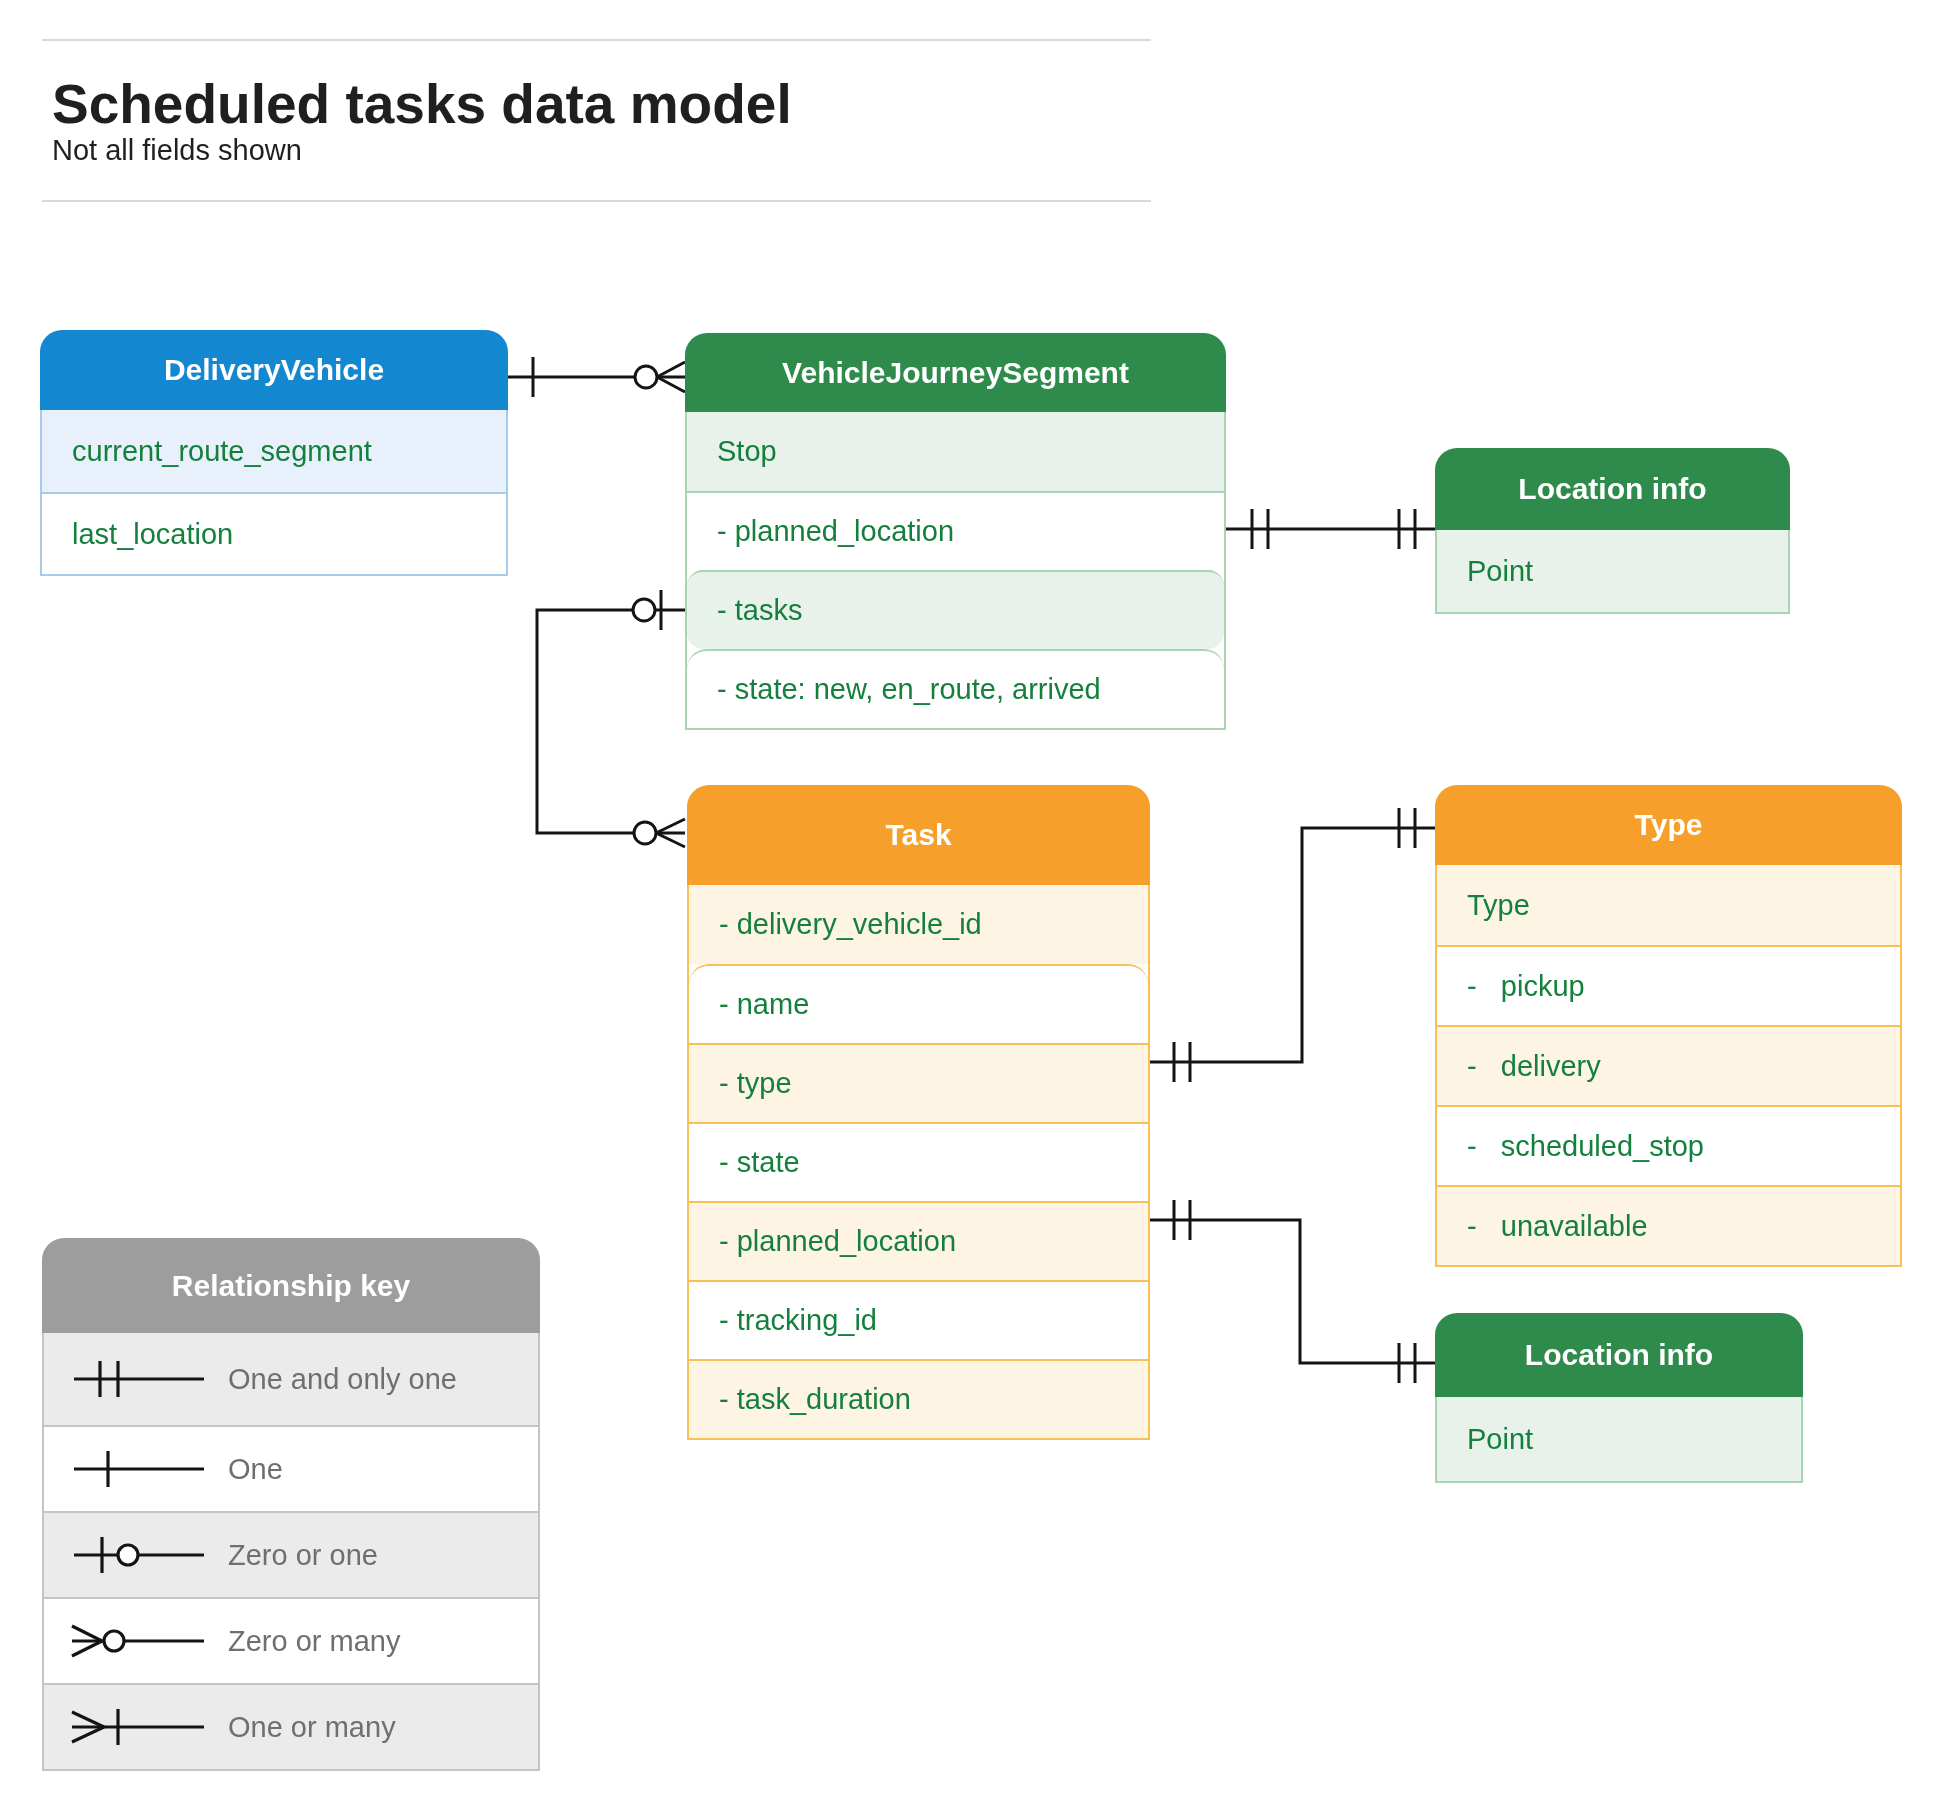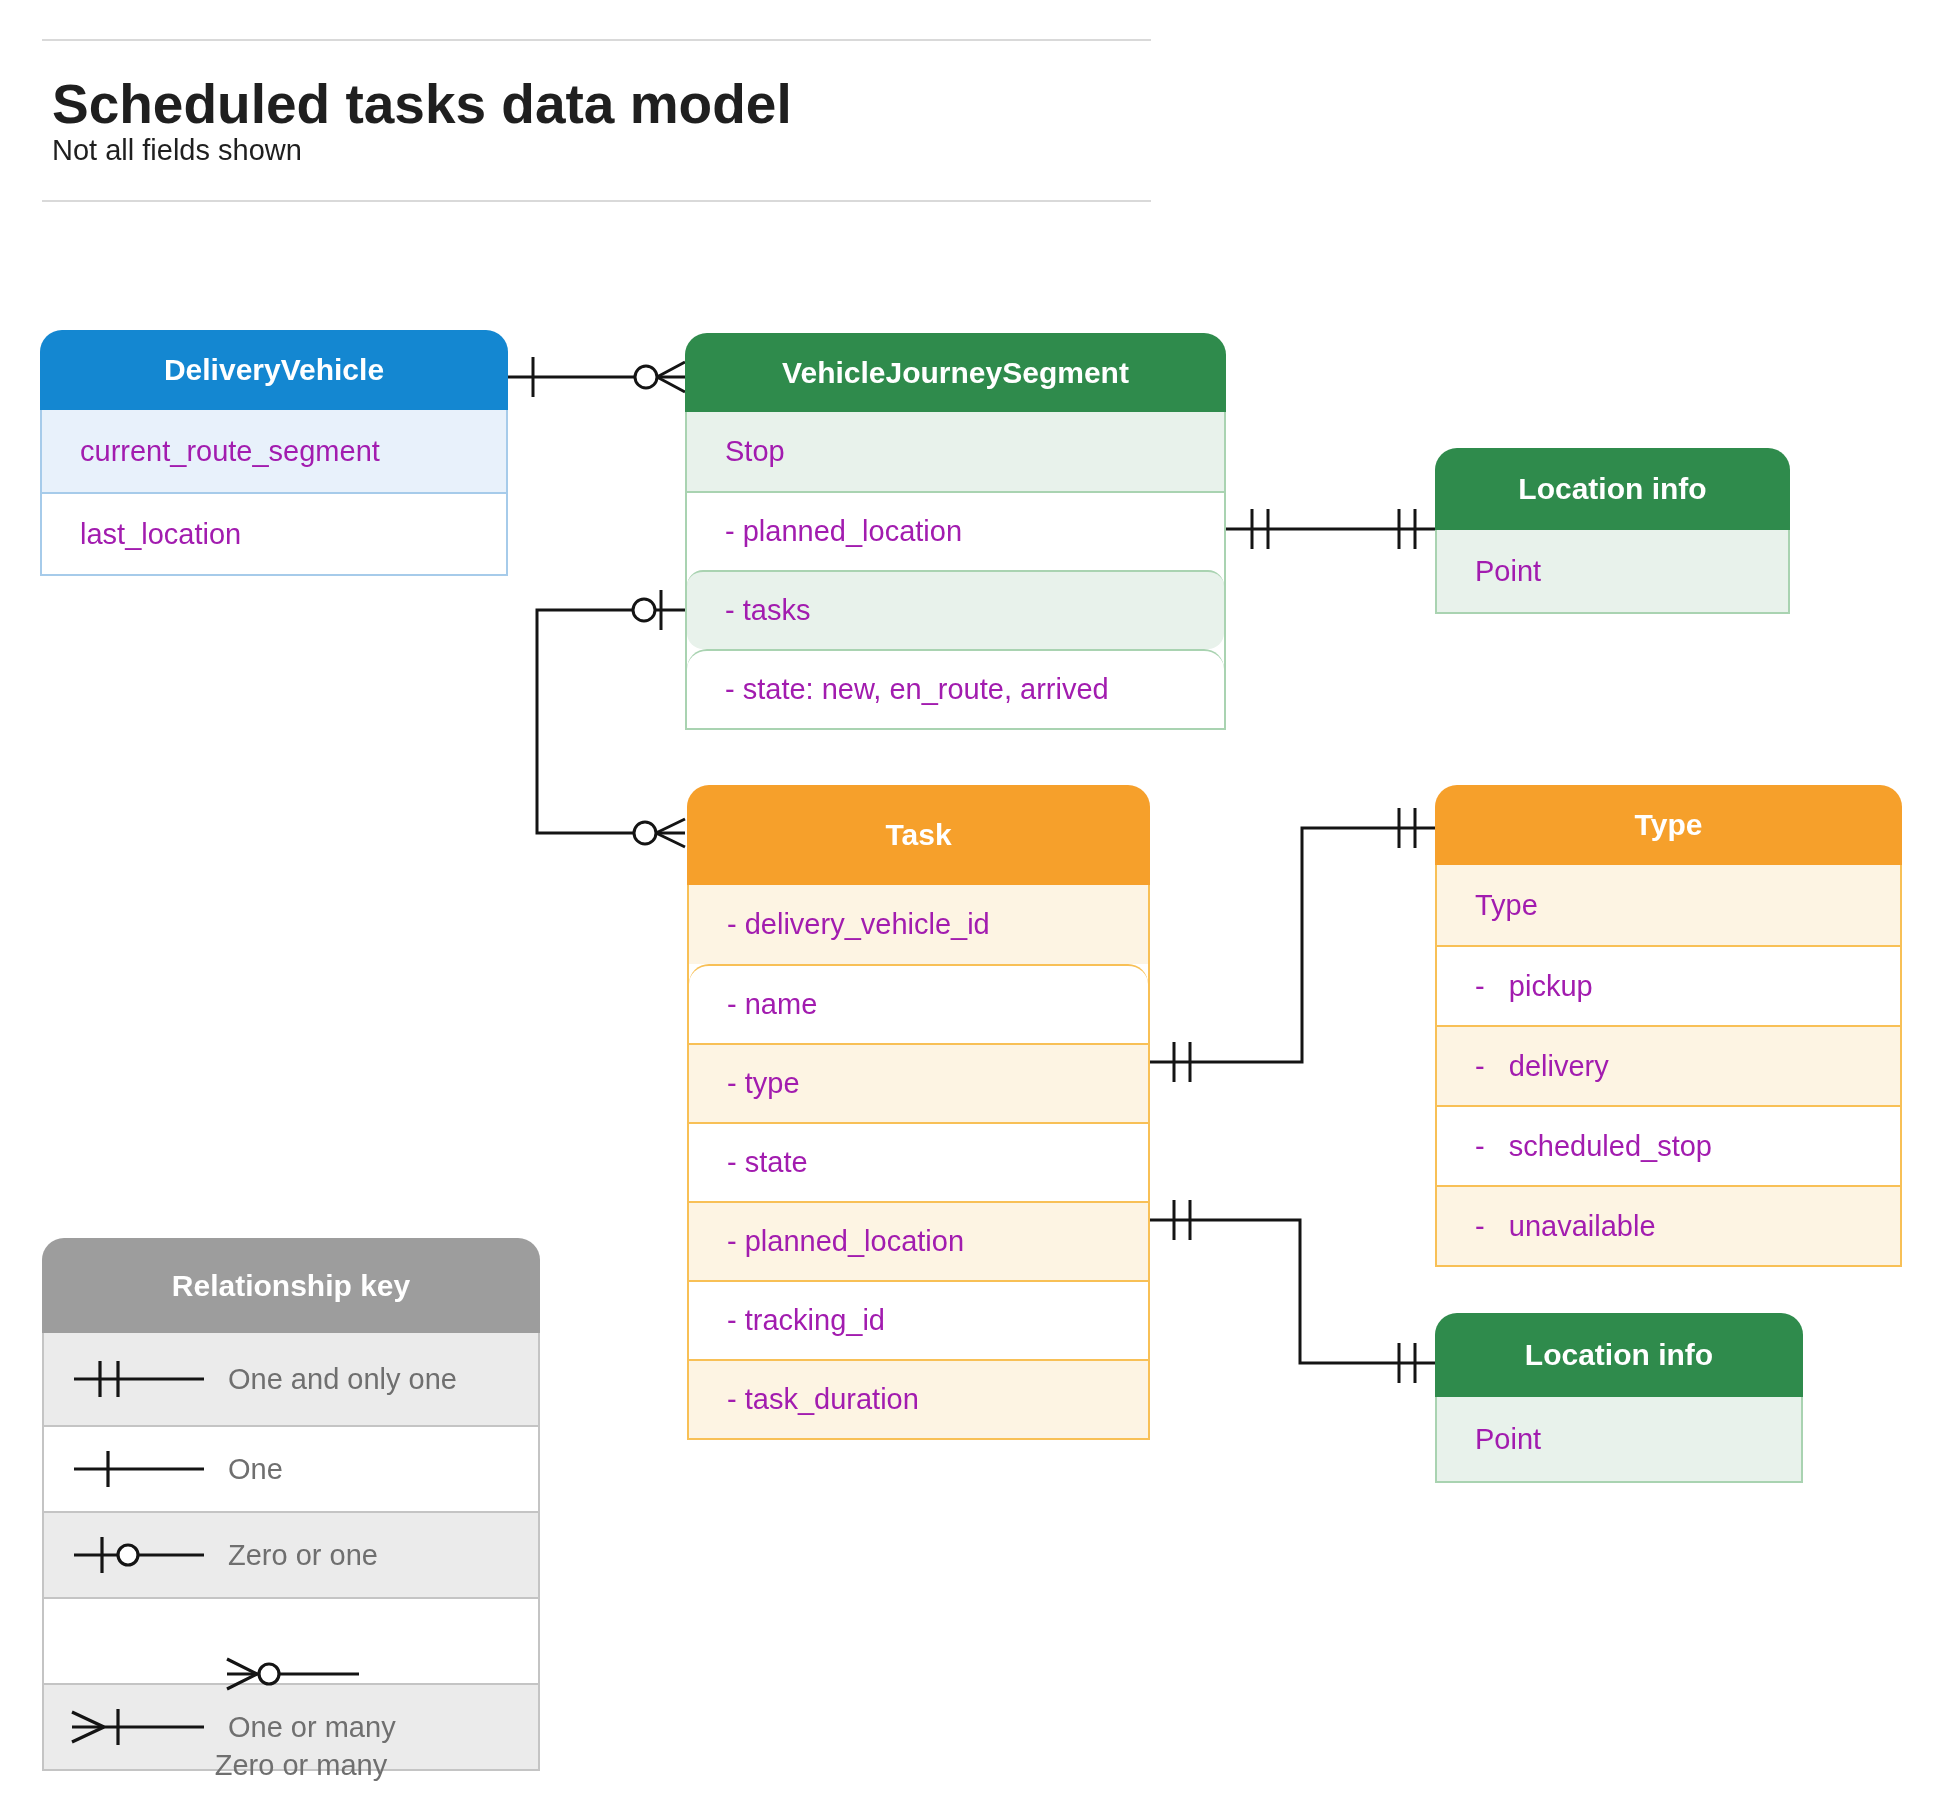--- a/index.html
+++ b/index.html
@@ -11,21 +11,21 @@
   #page-title{position:absolute;left:52px;top:72px;font-size:55px;font-weight:bold;color:#1f1f1f;letter-spacing:0;}
   #page-subtitle{position:absolute;left:52px;top:134px;font-size:29px;color:#1f1f1f;}
 
   .tbl{position:absolute;}
   .thead{
     border-radius:22px 22px 0 0;color:#ffffff;font-weight:bold;font-size:30px;
     display:flex;align-items:center;justify-content:center;
   }
   .tbody{border:2px solid;border-top:none;background:#fff;}
   .trow{
-    display:flex;align-items:center;padding-left:38px;font-size:29px;color:#a21caf;
+    display:flex;align-items:center;padding-left:30px;font-size:29px;color:#15803d;
     white-space:pre;border-top:2px solid;box-sizing:border-box;
   }
   .trow:first-child{border-top:none;}
 
   
   .c-blue  .thead{background:#1487d1;}
   .c-blue  .tbody{border-color:#a6cbea;}
   .c-blue  .trow{border-top-color:#a6cbea;}
   .c-blue  .trow:nth-child(odd){background:#e8f1fb;}
   .c-green .thead{background:#2f8b4c;}
@@ -172,21 +172,21 @@
         <span class="legend-label">One</span>
       </div>
       <div class="trow legend-row" style="height:86px;">
         <svg class="legend-sym" width="150" height="56" viewBox="0 0 150 56">
           <path d="M10 28 H140"></path>
             <path d="M38 10 V46"></path>
             <circle cx="64" cy="28" r="10"></circle>
         </svg>
         <span class="legend-label">Zero or one</span>
       </div>
-      <div class="trow legend-row" style="height:86px;flex-direction:column;">
+      <div class="trow legend-row" style="height:86px;">
         <svg class="legend-sym" width="150" height="56" viewBox="0 0 150 56">
           <path d="M8 28 H140"></path>
             <path d="M38 28 L8 13 M38 28 L8 43"></path>
             <circle cx="50" cy="28" r="10"></circle>
         </svg>
         <span class="legend-label">Zero or many</span>
       </div>
       <div class="trow legend-row" style="height:86px;">
         <svg class="legend-sym" width="150" height="56" viewBox="0 0 150 56">
           <path d="M8 28 H140"></path>

